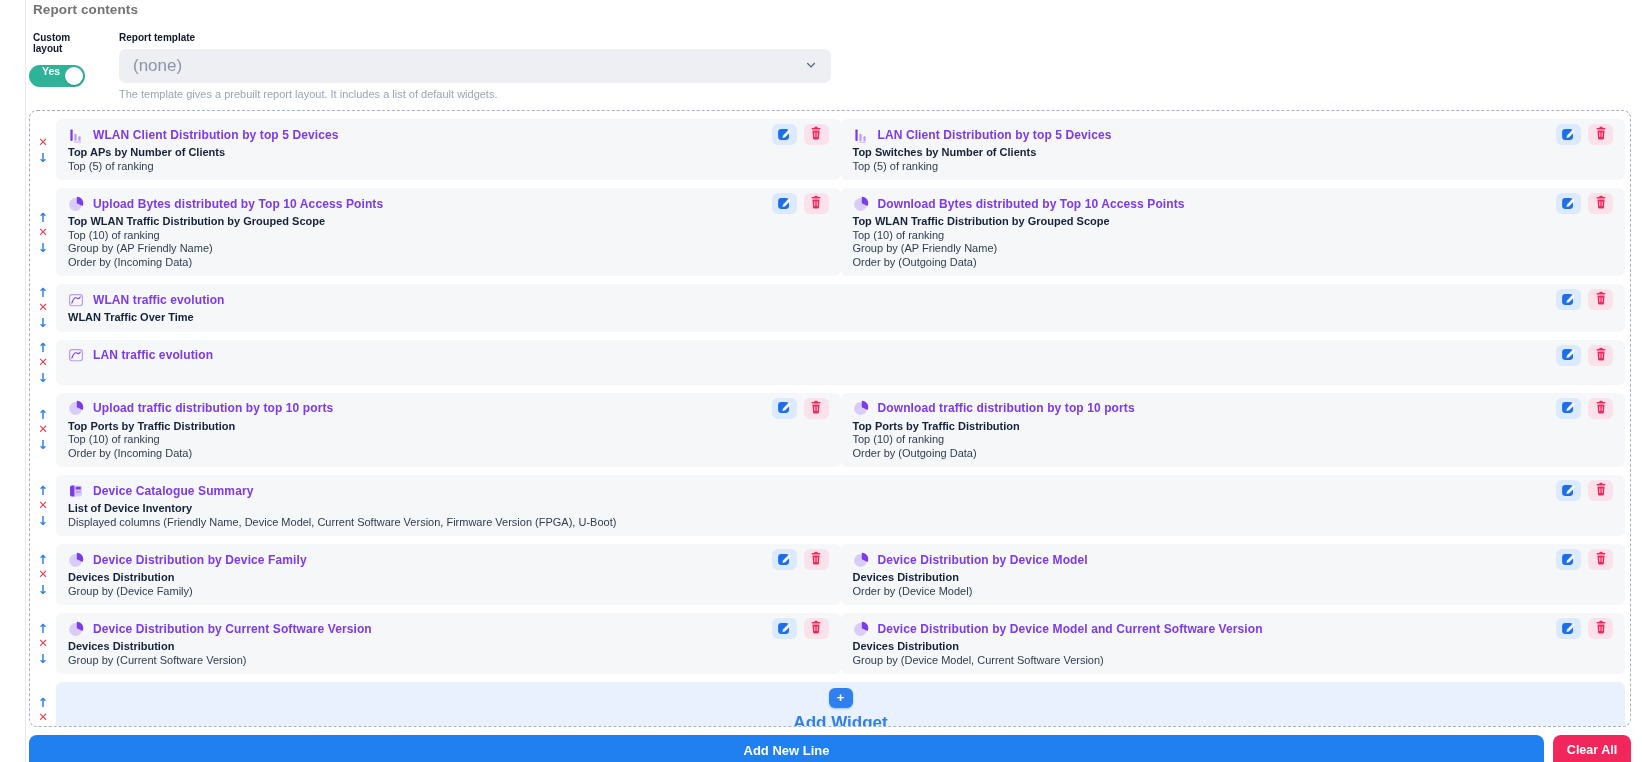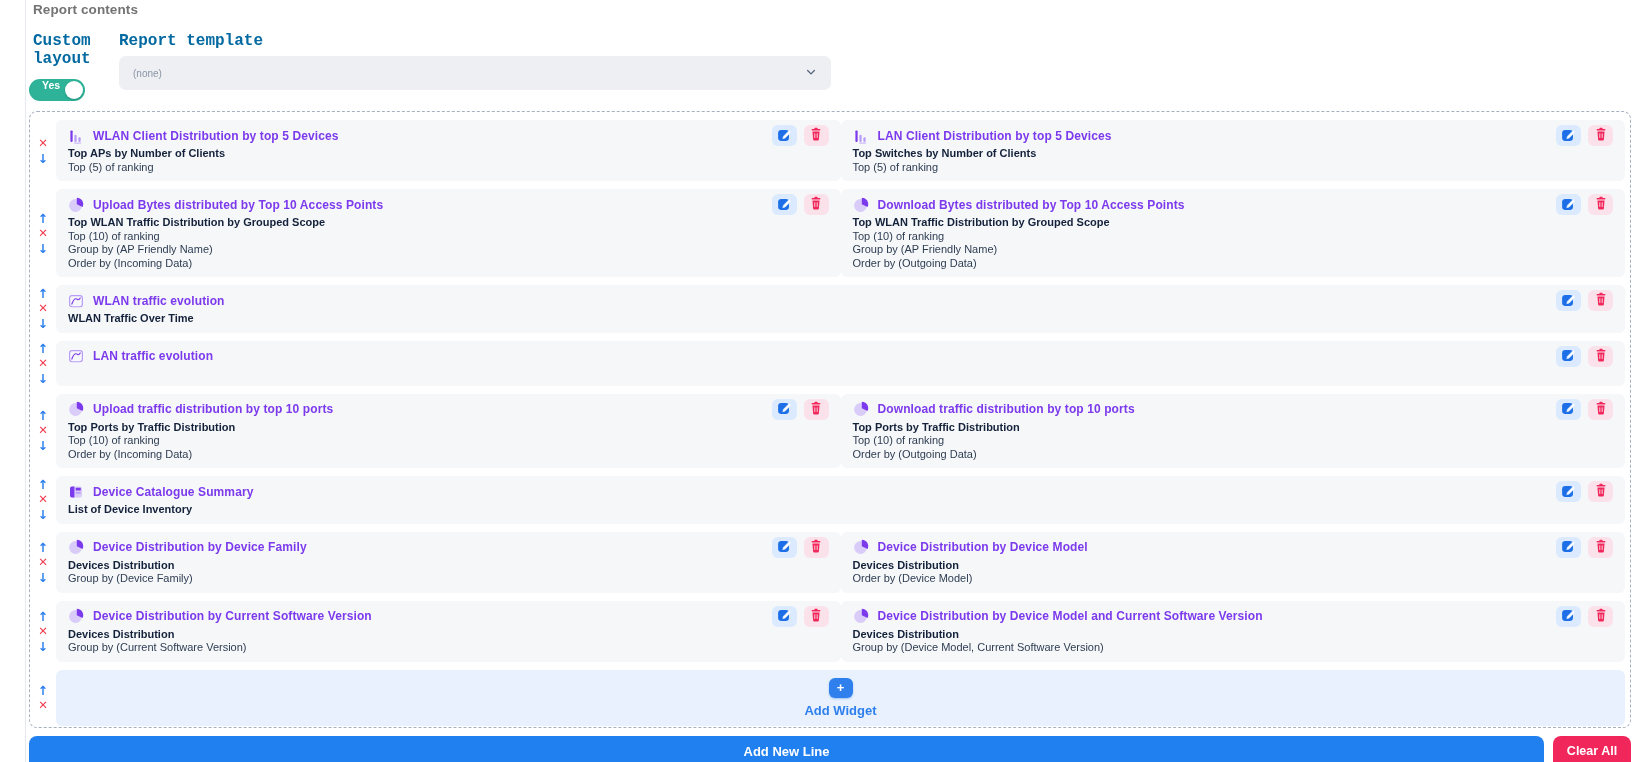--- a/index.html
+++ b/index.html
@@ -16,42 +16,42 @@
   }
   .page { padding: 2px 11px 0 29px; }
 
   
   .page-title {
     margin-left: 4px;
     font-size: 13.5px; font-weight: 700; color: #737373;
     letter-spacing: .1px;
   }
   .form-row { display: flex; gap: 24px; margin-top: 15px; margin-left: 4px; }
-  .field-label { font-size: 16px; font-weight: 700; color: #0369a1; font-family: Liberation Mono, monospace; }
+  .field-label { font-size: 10px; font-weight: 700; color: #0f172a; }
   .col-toggle { width: 62px; flex: none; }
   .toggle {
     margin-top: 11px; margin-left: -4px;
     width: 56px; height: 22px; border-radius: 11px;
     background: #2eb398; position: relative; cursor: pointer;
     display: flex; align-items: flex-start;
   }
   .toggle-text { color: #fff; font-size: 10.5px; font-weight: 700; margin-left: 13px; }
   .toggle-knob {
     position: absolute; right: 2px; top: 2px;
     width: 18px; height: 18px; border-radius: 50%;
     background: #fff; box-shadow: 0 1px 2px rgba(0,0,0,.2);
   }
   .col-template { width: 712px; flex: none; }
   .select-box {
     margin-top: 6px; height: 34px; width: 100%;
     background: #edeff3; border-radius: 7px;
     display: flex; align-items: center; justify-content: space-between;
     padding: 0 14px; cursor: pointer;
   }
-  .select-value { font-size: 10px; color: #8b95a7; }
+  .select-value { font-size: 17px; color: #8b95a7; }
   .help-text { margin-top: 5px; font-size: 11px; color: #9aa5b5; }
 
   
   .lines-wrap {
     margin-top: 10px;
     border: 1px dashed #a6b0bf; border-radius: 8px;
     padding: 8px 5px 8px 0;
     height: 617px; overflow: hidden;
   }
   .lines { display: flex; flex-direction: column; gap: 8px; }
@@ -93,21 +93,21 @@
   .add-card {
     flex: 1; background: #e8f1fd; border-radius: 6px; height: 56px;
     display: flex; flex-direction: column; align-items: center; justify-content: center;
   }
   .add-widget-btn {
     width: 24px; height: 20px; border: none; border-radius: 6px 6px 6px 6px;
     background: #2f80ed; color: #fff; font-size: 13px; font-weight: 700;
     display: flex; align-items: center; justify-content: center; cursor: pointer;
     box-shadow: 0 1px 2px rgba(47,128,237,.4);
   }
-  .add-widget-label { margin-top: 5px; font-size: 13px; font-weight: 700; color: #2f80ed; cursor: pointer; }
+  .add-widget-label { margin-top: 5px; font-size: 17px; font-weight: 700; color: #2f80ed; cursor: pointer; }
 
   
   .footer-bar { display: flex; gap: 9px; margin-top: 8px; height: 44px; }
   .btn-add-line {
     flex: 1; border: none; border-radius: 8px; background: #2080ef;
     color: #fff; font-size: 13px; font-weight: 700; cursor: pointer;
     font-family: "Liberation Sans", sans-serif;
     display: flex; align-items: flex-start; justify-content: center; padding-top: 8px;
   }
   .btn-clear-all {
@@ -137,20 +137,21 @@
     <div class="col-template">
       <div class="field-label">Report template</div>
       <div class="select-box">
         <span class="select-value">(none)</span>
         <span>
           <svg width="12" height="12" viewBox="0 0 16 16" fill="none">
               <path d="M3.5 6 L8 10.5 L12.5 6" stroke="#55637a" stroke-width="1.7" stroke-linecap="round" stroke-linejoin="round"></path>
             </svg>
         </span>
       </div>
+      <div class="help-text">The template gives a prebuilt report layout. It includes a list of default widgets.</div>
     </div>
   </div>
 
   <div class="lines-wrap">
     <div class="lines" id="lines">
         <div class="line">
           <div class="controls">
             <button class="ctrl-btn ctrl-x">✕</button>
             <button class="ctrl-btn ctrl-down">↓</button>
           </div>
@@ -470,20 +471,21 @@
                         <rect x="7.3" y="0.4" width="5.4" height="3" rx="1.2"></rect>
                         <rect x="2.6" y="2.6" width="14.8" height="2.7" rx="1.35"></rect>
                         <path d="M4.1 7 h11.8 l-1.1 13 a1.9 1.9 0 0 1 -1.9 1.7 H7.1 a1.9 1.9 0 0 1 -1.9 -1.7 Z"></path>
                         <rect x="7.3" y="9.6" width="1.5" height="8.2" rx="0.75" fill="#fbe2ea"></rect>
                         <rect x="11.2" y="9.6" width="1.5" height="8.2" rx="0.75" fill="#fbe2ea"></rect>
                       </svg></span>
                   </button>
                 </div>
               </div>
               <div class="subtitle">List of Device Inventory</div>
+              <div class="detail">Displayed columns (Friendly Name, Device Model, Current Software Version, Firmware Version (FPGA), U-Boot)</div>
             </div>
           </div>
         </div>
         <div class="line">
           <div class="controls">
             <button class="ctrl-btn ctrl-up">↑</button>
             <button class="ctrl-btn ctrl-x">✕</button>
             <button class="ctrl-btn ctrl-down">↓</button>
           </div>
           <div class="cards">

